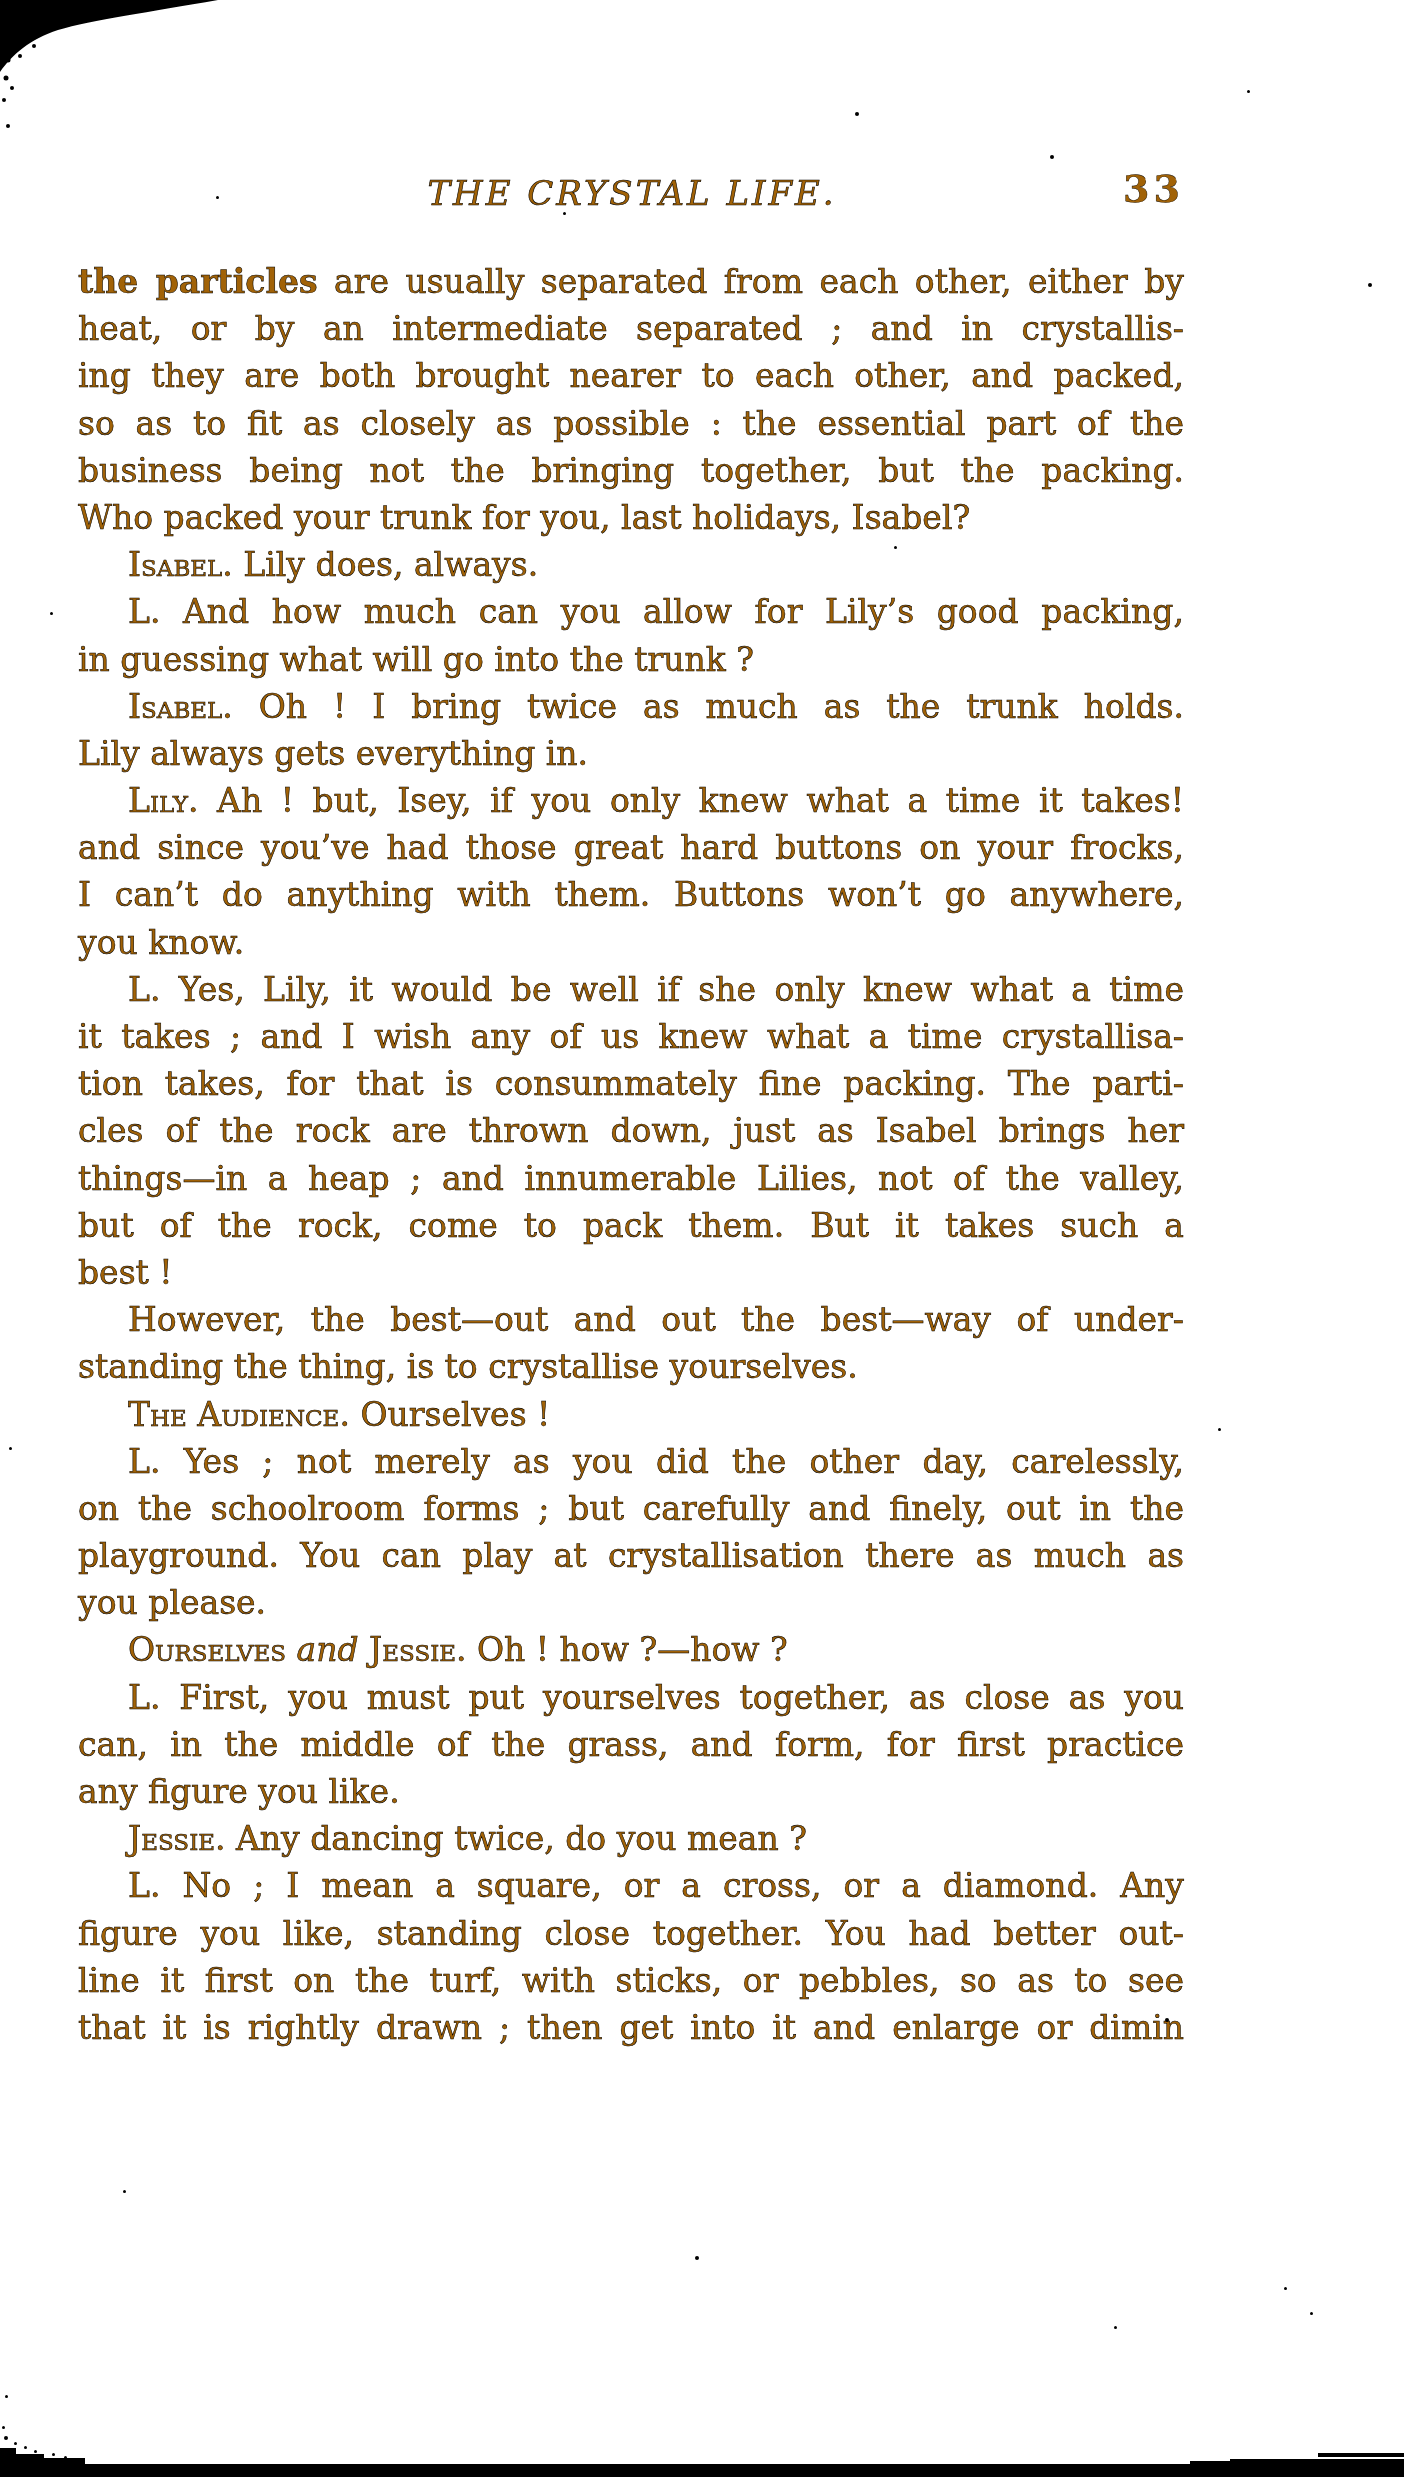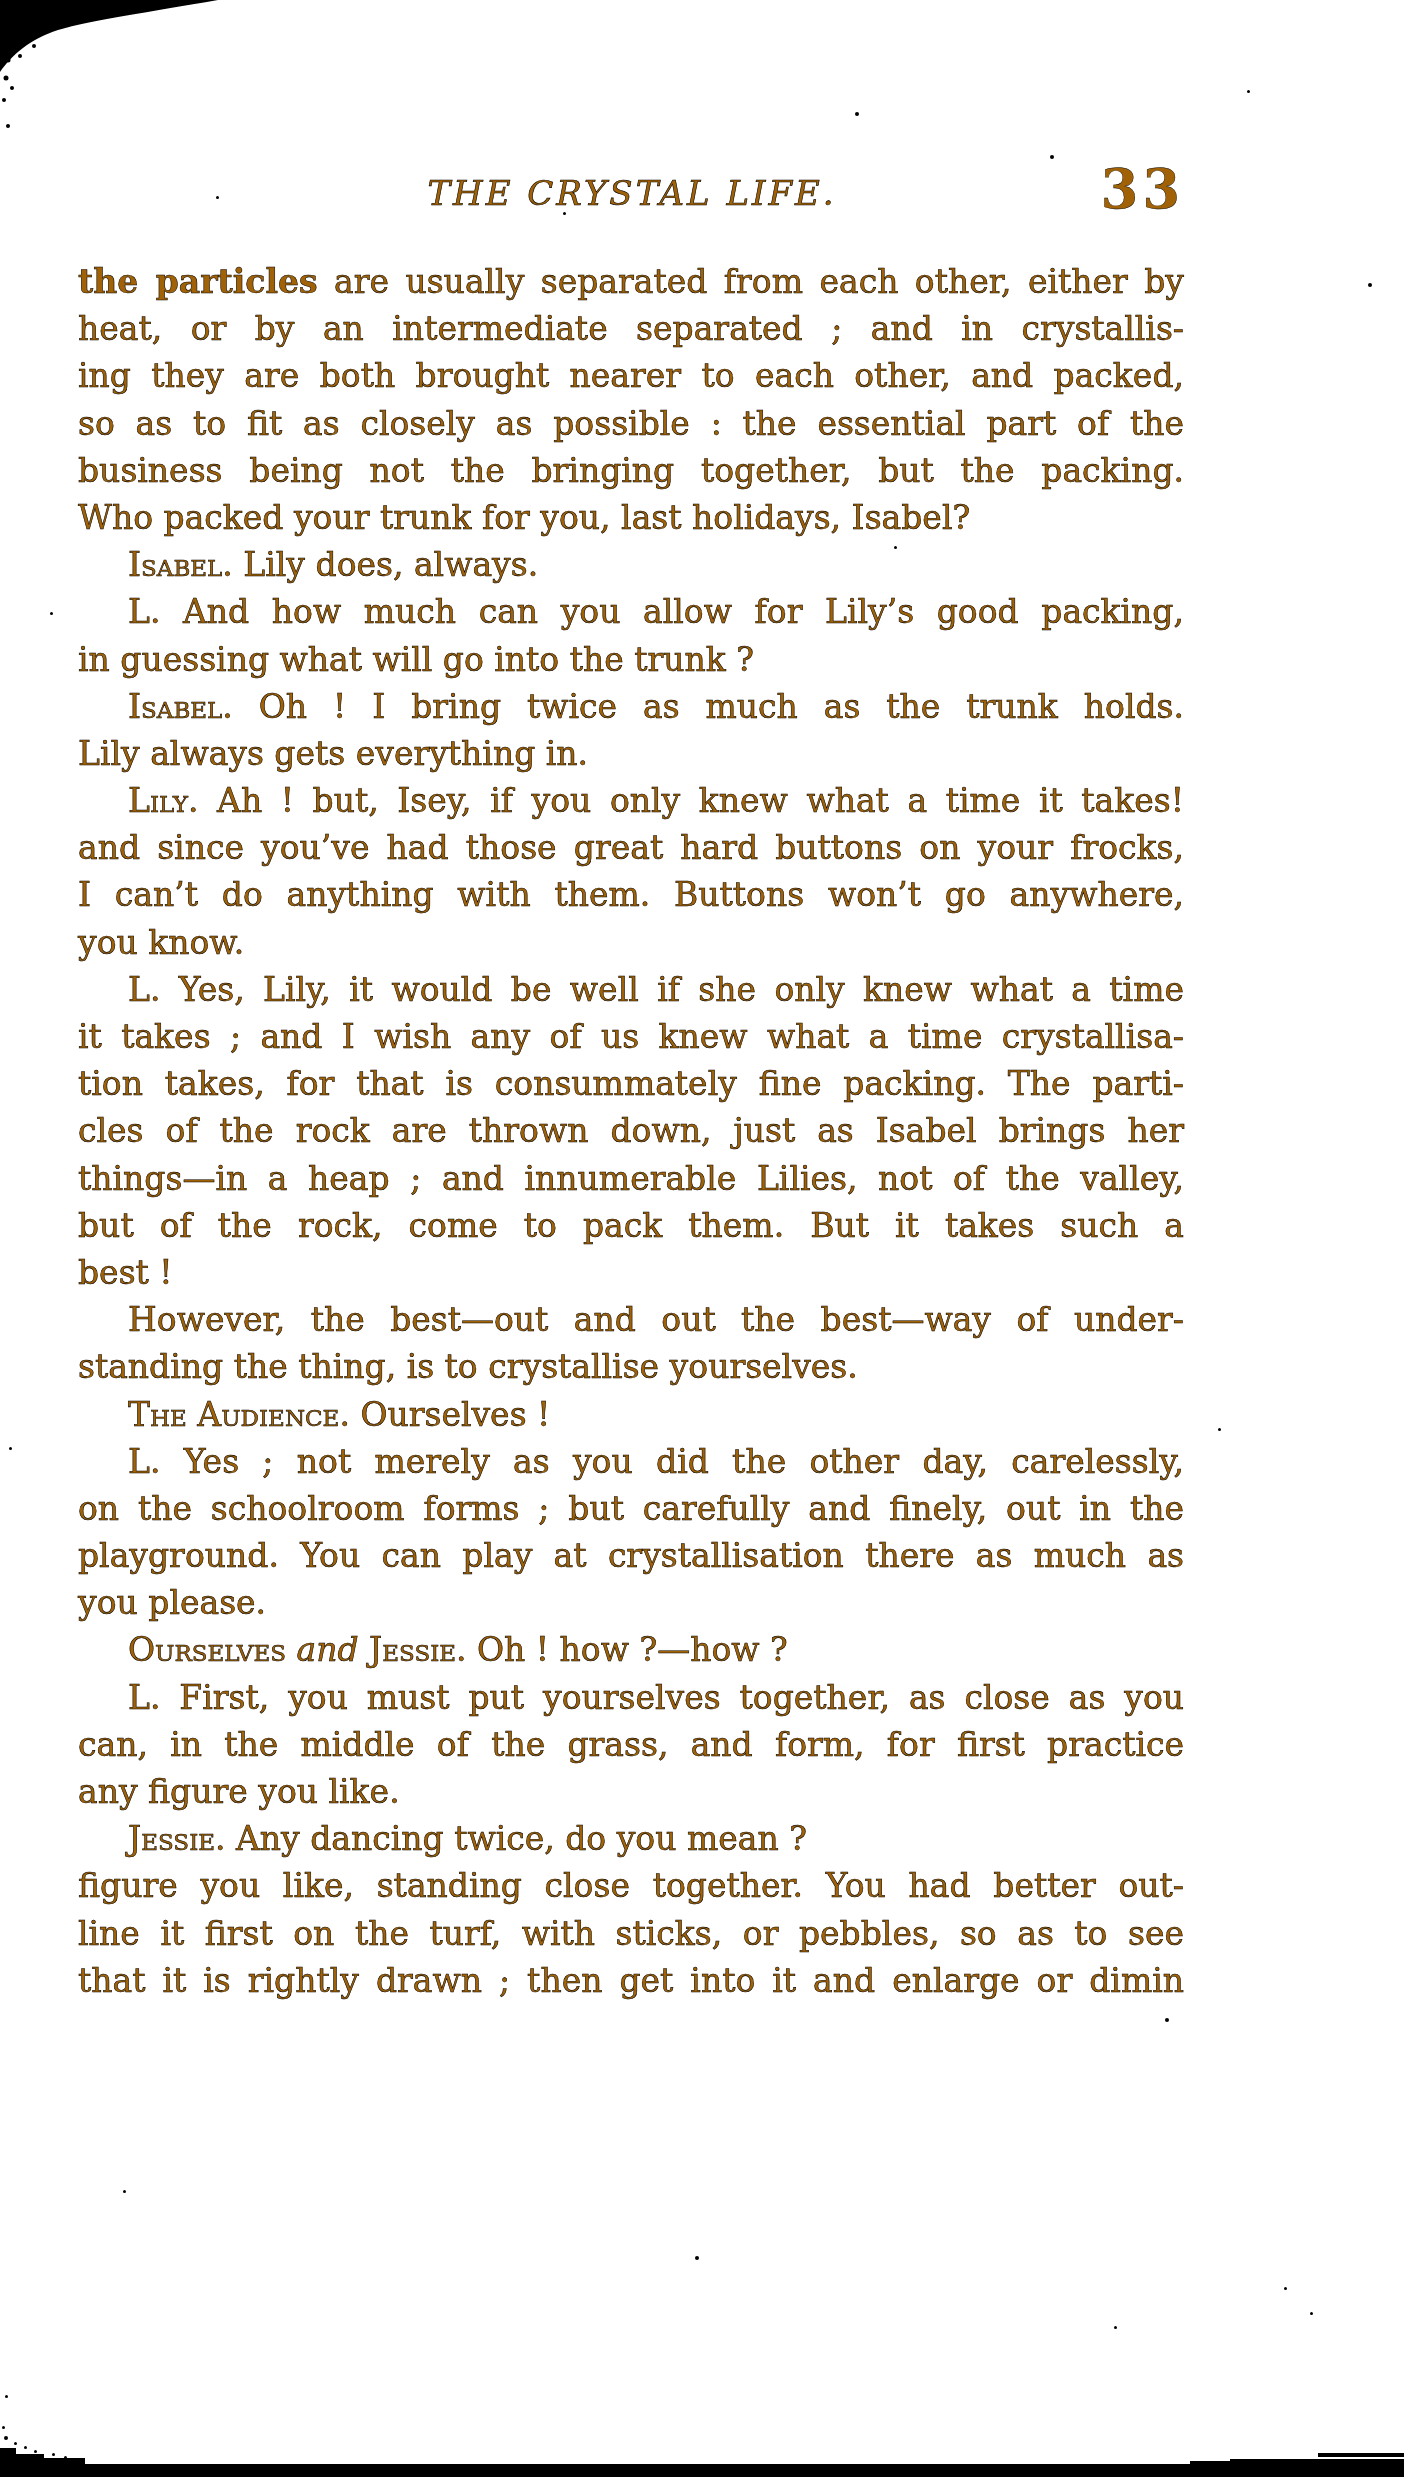--- a/index.html
+++ b/index.html
@@ -21,21 +21,21 @@
     font-size:34px;
     letter-spacing:3px;
     line-height:46px;
     -webkit-text-stroke:0.6px #000;
   }
   .page-number {
     position:absolute;
     right:2px; top:-4px;
     font-style:normal;
     font-weight:bold;
-    font-size:54px;
+    font-size:38px;
     letter-spacing:4px;
     -webkit-text-stroke:0.4px #000;
   }
   
   .text-block {
     position:absolute;
     left:78px; top:258px; width:1106px;
     font-size:33px;
     -webkit-text-stroke:0.55px #000;
   }
@@ -111,20 +111,21 @@
       <div class="line indent no-just"><span class="sc">The Audience.</span><span> Ourselves !</span></div>
       <div class="line indent"><span>L. Yes ; not merely as you did the other day, carelessly,</span></div>
       <div class="line"><span>on the schoolroom forms ; but carefully and finely, out in the</span></div>
       <div class="line"><span>playground.  You can play at crystallisation there as much as</span></div>
       <div class="line no-just"><span>you please.</span></div>
       <div class="line indent no-just"><span class="sc">Ourselves</span><span class="i"> and </span><span class="sc">Jessie.</span><span> Oh ! how ?—how ?</span></div>
       <div class="line indent"><span>L. First, you must put yourselves together, as close as you</span></div>
       <div class="line"><span>can, in the middle of the grass, and form, for first practice</span></div>
       <div class="line no-just"><span>any figure you like.</span></div>
       <div class="line indent no-just"><span class="sc">Jessie.</span><span> Any dancing twice, do you mean ?</span></div>
+      <div class="line indent"><span>L. No ; I mean a square, or a cross, or a diamond.  Any</span></div>
       <div class="line"><span>figure you like, standing close together.  You had better out-</span></div>
       <div class="line"><span>line it first on the turf, with sticks, or pebbles, so as to see</span></div>
       <div class="line"><span>that it is rightly drawn ; then get into it and enlarge or dimin</span></div>
     </div>
 
   <div class="speck" style="left:563px;top:212px;width:3px;height:3px"></div>
   <div class="speck" style="left:855px;top:112px;width:4px;height:4px"></div>
   <div class="speck" style="left:1247px;top:90px;width:3px;height:3px"></div>
   <div class="speck" style="left:1050px;top:155px;width:4px;height:4px"></div>
   <div class="speck" style="left:216px;top:196px;width:3px;height:3px"></div>

